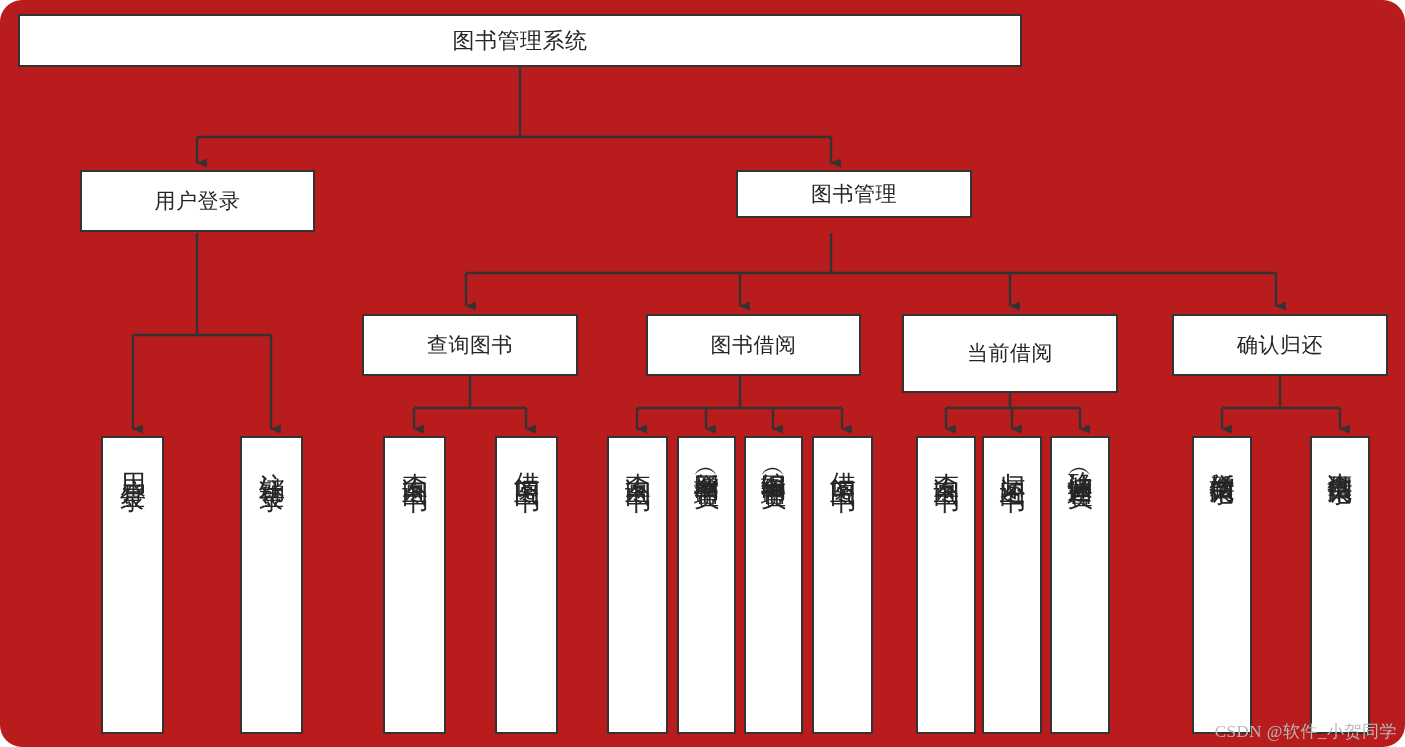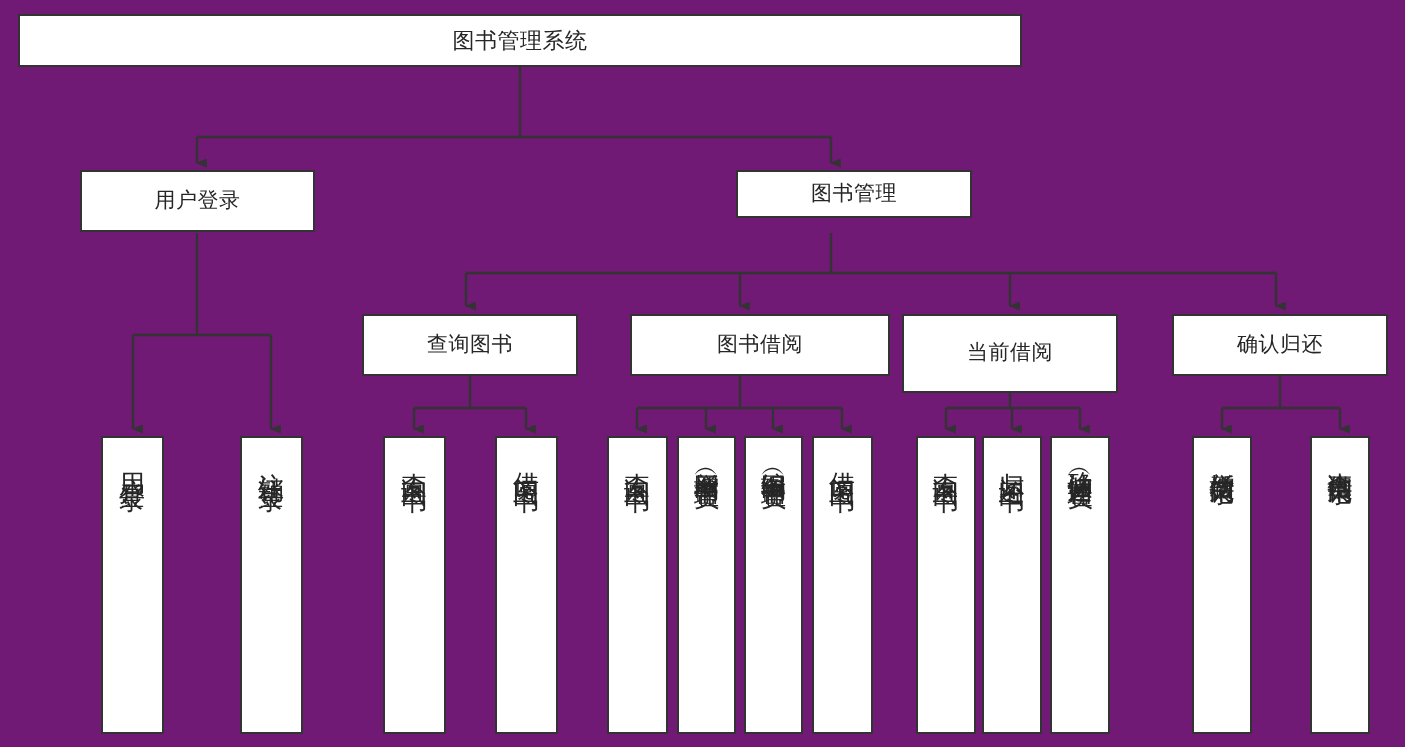--- a/index.html
+++ b/index.html
@@ -4,23 +4,24 @@
 <style>
   html, body {
     margin: 0;
     padding: 0;
     background: #ffffff;
   }
   #stage {
     position: relative;
     width: 1405px;
     height: 747px;
-    background: #701a75;
+    background: #b91c1c;
     overflow: hidden;
-    font-family: Liberation Sans, sans-serif;
+    font-family: Liberation Serif, serif;
+    border-radius: 22px;
   }
   #wires {
     position: absolute;
     left: 0;
     top: 0;
     width: 1405px;
     height: 747px;
     pointer-events: none;
   }
   .node {
@@ -135,21 +136,21 @@
   <div class="node h" style="left:80px; top:170px; width:235px; height:62px;">
     <span class="lbl">用户登录</span>
   </div>
   <div class="node h" style="left:736px; top:170px; width:236px; height:48px;">
     <span class="lbl">图书管理</span>
   </div>
 
   <div class="node h" style="left:362px; top:314px; width:216px; height:62px;">
     <span class="lbl">查询图书</span>
   </div>
-  <div class="node h" style="left:630px; top:314px; width:260px; height:62px;">
+  <div class="node h" style="left:646px; top:314px; width:215px; height:62px;">
     <span class="lbl">图书借阅</span>
   </div>
   <div class="node h" style="left:902px; top:314px; width:216px; height:79px;">
     <span class="lbl">当前借阅</span>
   </div>
   <div class="node h" style="left:1172px; top:314px; width:216px; height:62px;">
     <span class="lbl">确认归还</span>
   </div>
 
   <div class="node v" style="left:101px; top:436px; width:63px; height:298px;">
@@ -189,14 +190,15 @@
     <span class="lbl">确认归还（管理员）</span>
   </div>
 
   <div class="node v tall" style="left:1192px; top:436px; width:60px; height:298px;">
     <span class="lbl">新增借阅记录</span>
   </div>
   <div class="node v tall" style="left:1310px; top:436px; width:60px; height:298px;">
     <span class="lbl">查询借阅记录</span>
   </div>
 
+  <div class="watermark">CSDN @软件_小贺同学</div>
 
 </div>
 
 </body></html>

